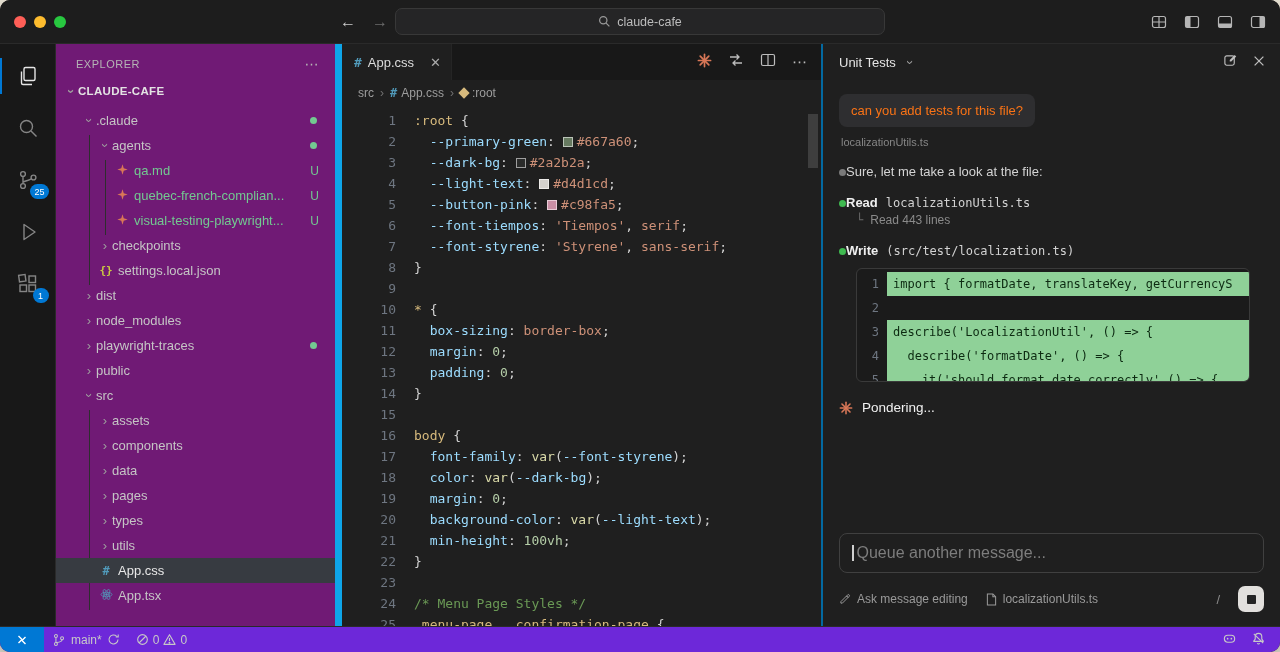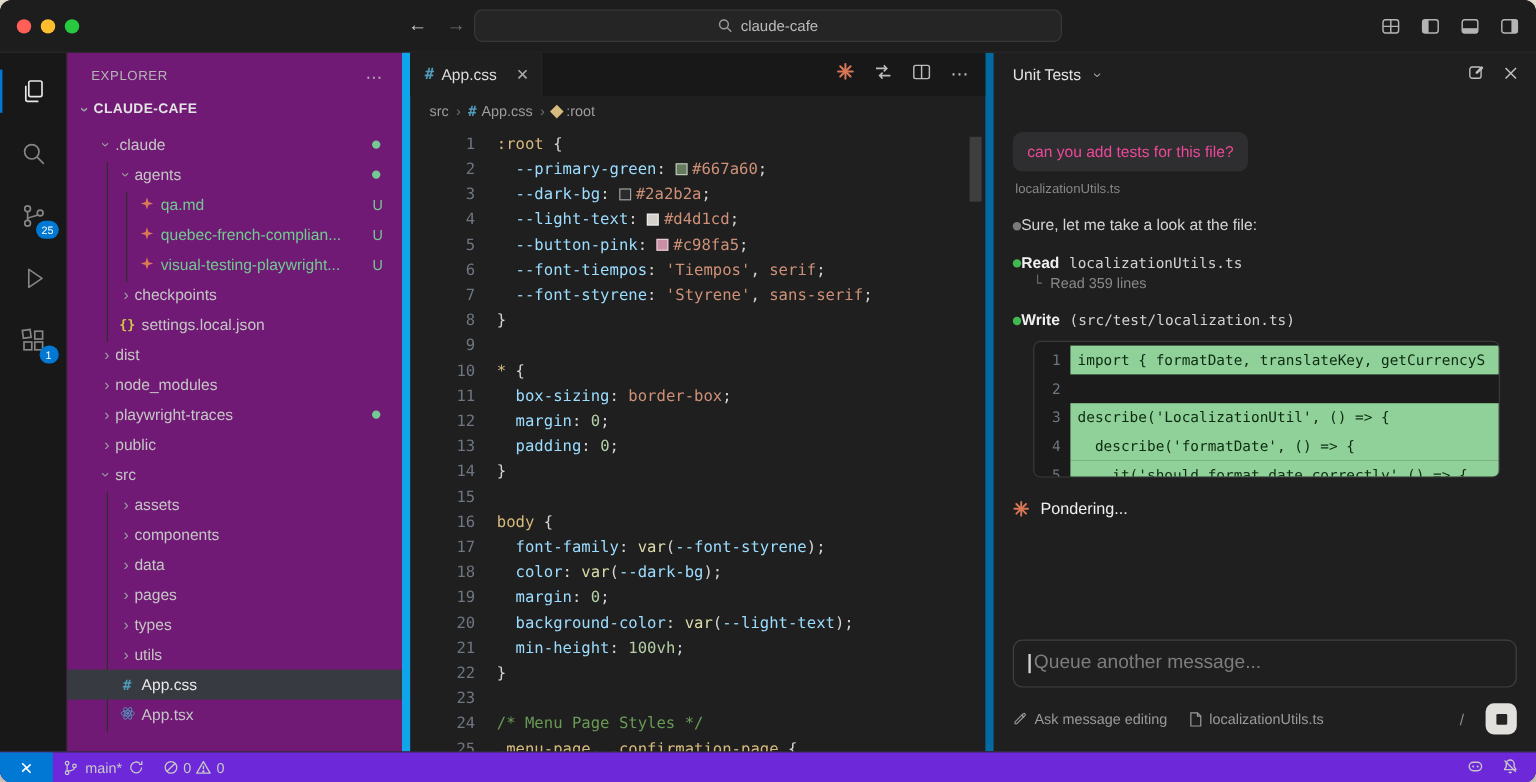--- a/index.html
+++ b/index.html
@@ -73,26 +73,26 @@
   .code-area { flex:1; overflow:hidden; padding-top:4px; font-family:"DejaVu Sans Mono", monospace; font-size:13px; }
   .code-line { display:flex; height:21px; line-height:21px; white-space:pre; }
   .ln { width:54px; flex:none; text-align:right; color:#6e7681; }
   .lc { padding-left:18px; white-space:pre; color:#d4d4d4; }
   .pln { color:#d4d4d4; } .sel { color:#d7ba7d; } .prop { color:#9cdcfe; }
   .str { color:#ce9178; } .num { color:#b5cea8; } .fn { color:#dcdcaa; } .com { color:#6a9955; }
   .swatch { display:inline-block; width:10px; height:10px; border:1px solid rgba(255,255,255,.55); margin-right:4px; vertical-align:-1px; }
   .scrollthumb { position:absolute; right:3px; top:70px; width:10px; height:54px; background:rgba(121,121,121,.35); }
 
   
-  .panel { width:459px; flex:none; background:#1f1f1f; border-left:7px solid #0369a1; display:flex; flex-direction:column; min-width:0; }
+  .panel { width:459px; flex:none; background:#1f1f1f; border-left:2px solid #0369a1; display:flex; flex-direction:column; min-width:0; }
   .panel-header { height:36px; flex:none; display:flex; align-items:center; padding:0 14px 0 16px; color:#e4e4e4; font-size:13px; }
   .panel-title { display:flex; align-items:center; gap:7px; cursor:pointer; }
   .panel-hicons { margin-left:auto; display:flex; gap:14px; align-items:center; }
   .panel-content { flex:1; min-height:0; padding:10px 16px 0 16px; overflow:hidden; }
-  .bubble { display:inline-block; background:#2e2e30; border-radius:8px; padding:9px 12px; color:#ec4899; font-size:13px; margin-top:20px; }
+  .bubble { display:inline-block; background:#2e2e30; border-radius:8px; padding:9px 12px; color:#f97316; font-size:13px; margin-top:4px; }
   .fileref { margin:9px 0 4px 2px; font-size:11px; color:#868686; }
   .msg-row { display:flex; align-items:flex-start; margin-top:16px; font-size:13px; color:#d4d4d4; }
   .pdot { width:7px; height:7px; border-radius:50%; flex:none; margin-top:5px; }
   .pdot.gray { background:#7a7a7a; } .pdot.green { background:#3fb950; }
   .b-label { font-weight:bold; color:#efefef; margin-right:8px; }
   .mono { font-family:"DejaVu Sans Mono", monospace; font-size:12px; color:#d2d2d2; }
   .read-detail { margin:3px 0 0 17px; display:flex; gap:7px; font-size:12px; color:#8a8a8a; align-items:center; }
   .tree-elbow { font-family:"DejaVu Sans Mono", monospace; color:#6a6a6a; font-size:12px; }
   .diff-block { margin:10px 14px 0 17px; border:1px solid #3a3a3a; border-radius:6px; height:114px; overflow:hidden;
                 background:#1b1b1b; font-family:"DejaVu Sans Mono", monospace; font-size:12px; padding-top:3px; }
@@ -429,21 +429,21 @@
           <span class="pdot gray"></span>
           <span>Sure, let me take a look at the file:</span>
         </div>
 
         <div class="msg-row">
           <span class="pdot green"></span>
           <span><span class="b-label">Read</span><span class="mono">localizationUtils.ts</span></span>
         </div>
         <div class="read-detail">
           <span class="tree-elbow">└</span>
-          <span>Read 359 lines</span>
+          <span>Read 443 lines</span>
         </div>
 
         <div class="msg-row">
           <span class="pdot green"></span>
           <span><span class="b-label">Write</span><span class="mono">(src/test/localization.ts)</span></span>
         </div>
 
         <div class="diff-block">
               <div class="diff-row added">
                 <span class="diff-ln">1</span>

